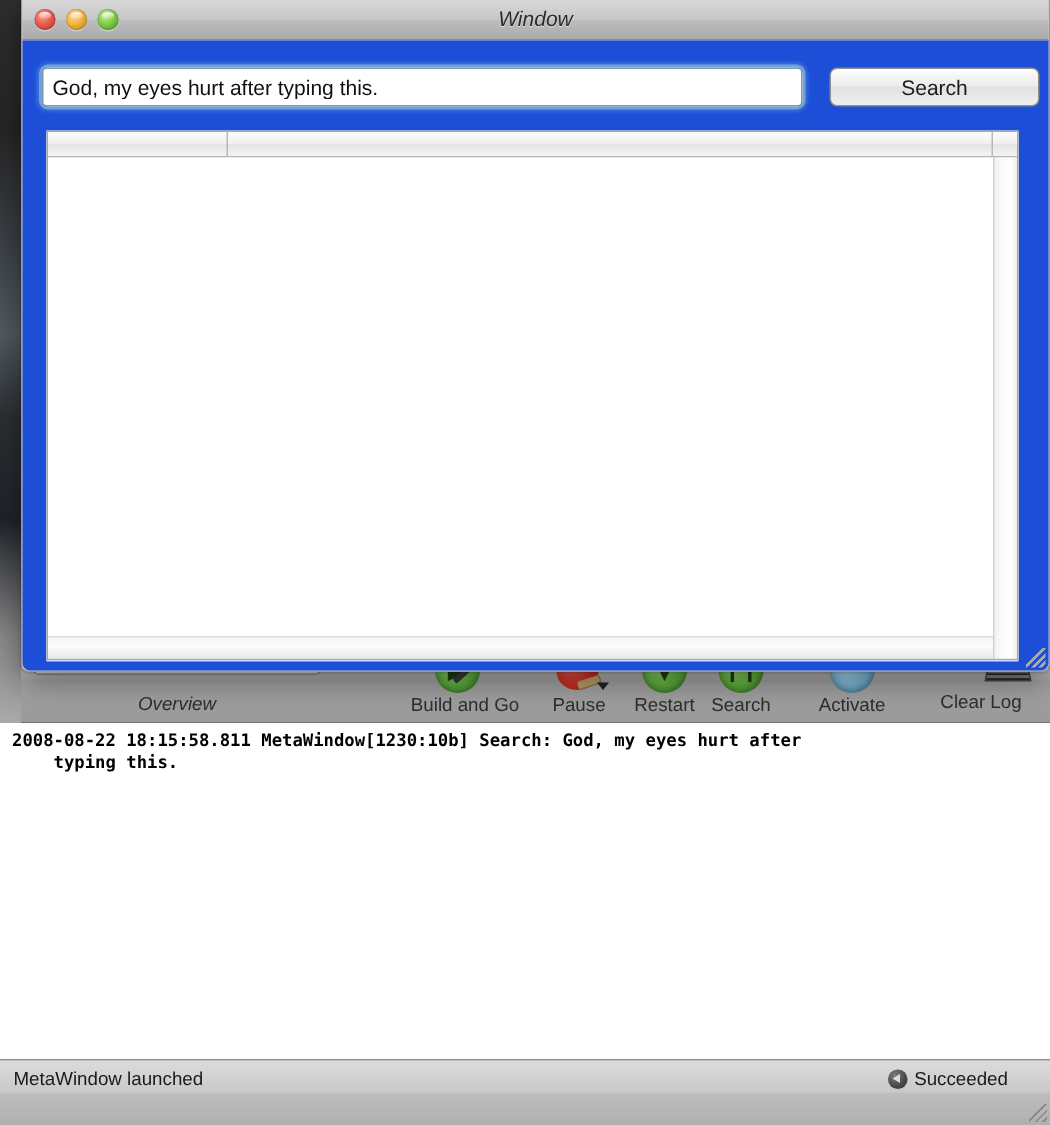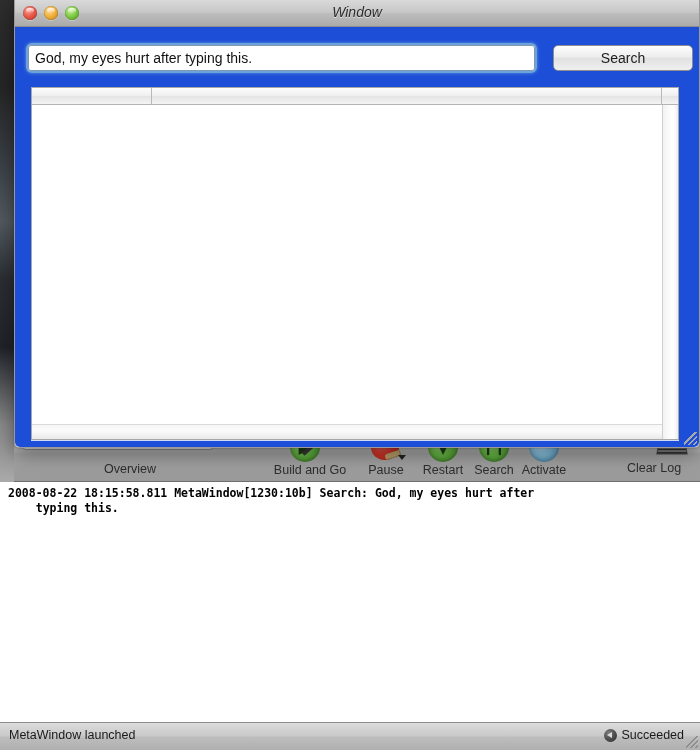--- a/index.html
+++ b/index.html
@@ -204,35 +204,35 @@
     font-weight: bold;
     color: #000;
     white-space: pre-wrap;
     word-break: break-word;
   }
 
   
   .status-bar {
     position: absolute;
     left: 0; bottom: 0;
-    width: 700px; height: 28px;
+    width: 700px; height: 44px;
     background: linear-gradient(180deg, #dcdcdc 0%, #c9c9c9 48%, #bdbdbd 52%, #b0b0b0 100%);
     border-top: 1px solid #8d8d8d;
     box-sizing: border-box;
     margin-top: 45px;
   }
   .status-left {
     position: absolute;
     left: 9px; top: 5px;
     font-size: 12.5px;
     color: #1a1a1a;
   }
   .status-right {
     position: absolute;
-    right: 16px; top: 5px;
+    right: 28px; top: 5px;
     font-size: 12.5px;
     color: #1a1a1a;
     display: flex;
     align-items: center;
     gap: 4px;
   }
   .succeeded-icon {
     width: 13px; height: 13px;
     border-radius: 50%;
     background: radial-gradient(circle at 35% 30%, #7c7c7c 0%, #4a4a4a 55%, #2a2a2a 100%);
@@ -435,21 +435,21 @@
 
   <div id="xcode-window">
 
     <div class="xcode-toolbar"></div>
 
     <div class="overview-popup">
       <span>10.5 | Debug</span>
       <span class="arrows">▲<br>▼</span>
     </div>
 
-    <div class="tb-item" style="left:76px; top:462px; width:108px;">
+    <div class="tb-item" style="left:64px; top:462px; width:108px;font-style:italic;">
       <span class="tb-label">Overview</span>
     </div>
 
     <div class="tb-item" style="left:262px; top:432px; width:96px;">
       <span class="tb-icon" style="width:48px;height:30px;">
         <span class="orb orb-green" style="position:absolute;left:4px;top:0;">
           <span class="glyph-dark">▶</span>
         </span>
         <span class="hammer"></span>
       </span>
@@ -477,21 +477,21 @@
 
     <div class="tb-item" style="left:470px; top:432px; width:48px;">
       <span class="tb-icon" style="width:34px;height:30px;">
         <span class="orb orb-green" style="position:absolute;left:2px;top:0;">
           <span class="glyph-dark" style="font-size:14px;">❙❙</span>
         </span>
       </span>
       <span class="tb-label">Search</span>
     </div>
 
-    <div class="tb-item" style="left:512px; top:432px; width:64px;">
+    <div class="tb-item" style="left:536px; top:432px; width:64px;">
       <span class="tb-icon" style="width:34px;height:30px;">
         <span class="orb orb-blue" style="position:absolute;left:2px;top:0;"></span>
       </span>
       <span class="tb-label">Activate</span>
     </div>
 
     <div class="tb-item" style="left:618px; top:434px; width:72px;">
       <span class="tb-icon" style="width:36px;height:26px;">
         <span class="clearlog-icon">
           <span class="spark">✦</span>

